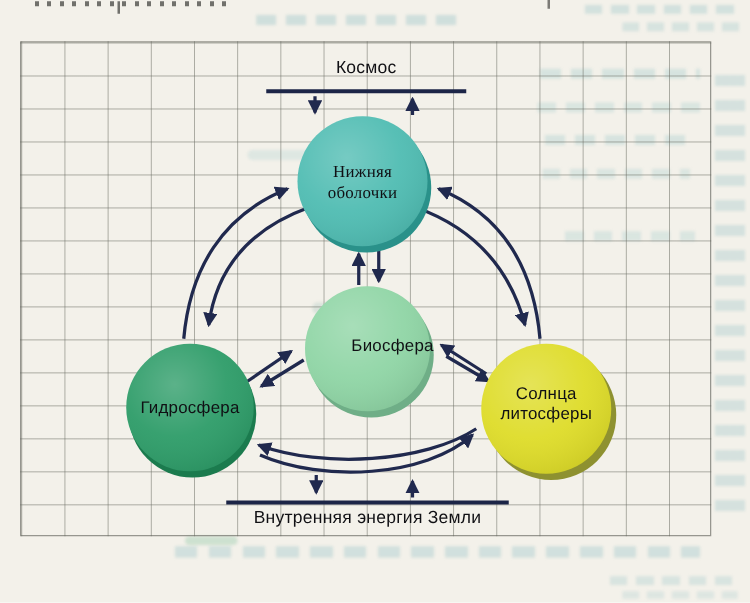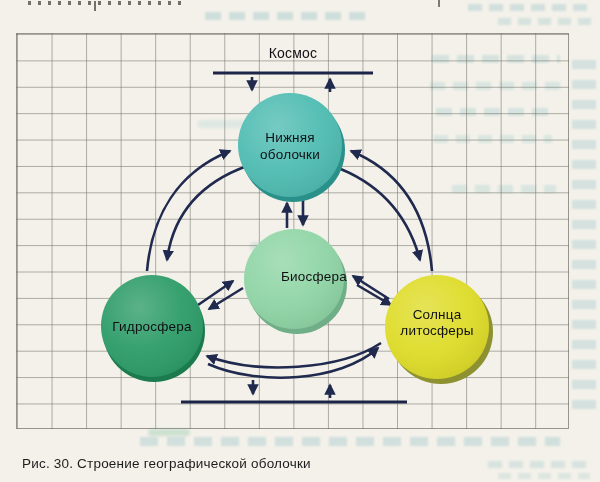--- a/index.html
+++ b/index.html
@@ -120,34 +120,36 @@
       <circle cx="441" cy="332" r="52" fill="#8e9130"></circle>
       <circle cx="437" cy="327" r="52" fill="#dedc28"></circle>
       <circle cx="437" cy="327" r="52" fill="url(#sheen)"></circle>
     </g>
   </svg>
 
   <div class="lbl big" style="left:293px;top:54px;">
     <div>Космос</div>
   </div>
 
-  <div class="lbl" style="left:290px;top:146px;">
+  <div class="lbl" style="left:290px;top:146px;font-family:Liberation Serif, serif;">
     <div>Нижняя</div>
     <div>оболочки</div>
   </div>
 
   <div class="lbl" style="left:294px;top:277px;margin-left:20px;">
     <div>Биосфера</div>
   </div>
 
   <div class="lbl" style="left:152px;top:327px;text-align:center;">
     <div>Гидросфера</div>
   </div>
 
   <div class="lbl" style="left:437px;top:323px;line-height:16px;">
     <div>Солнца</div>
     <div>литосферы</div>
   </div>
 
+  <div class="lbl big" style="left:294px;top:414px;">
+    <div>Внутренняя энергия Земли</div>
+  </div>
 
-  <div class="caption">Рис. 30. Строение географической оболочки</div>
 
 </div>
 
 </body></html>

